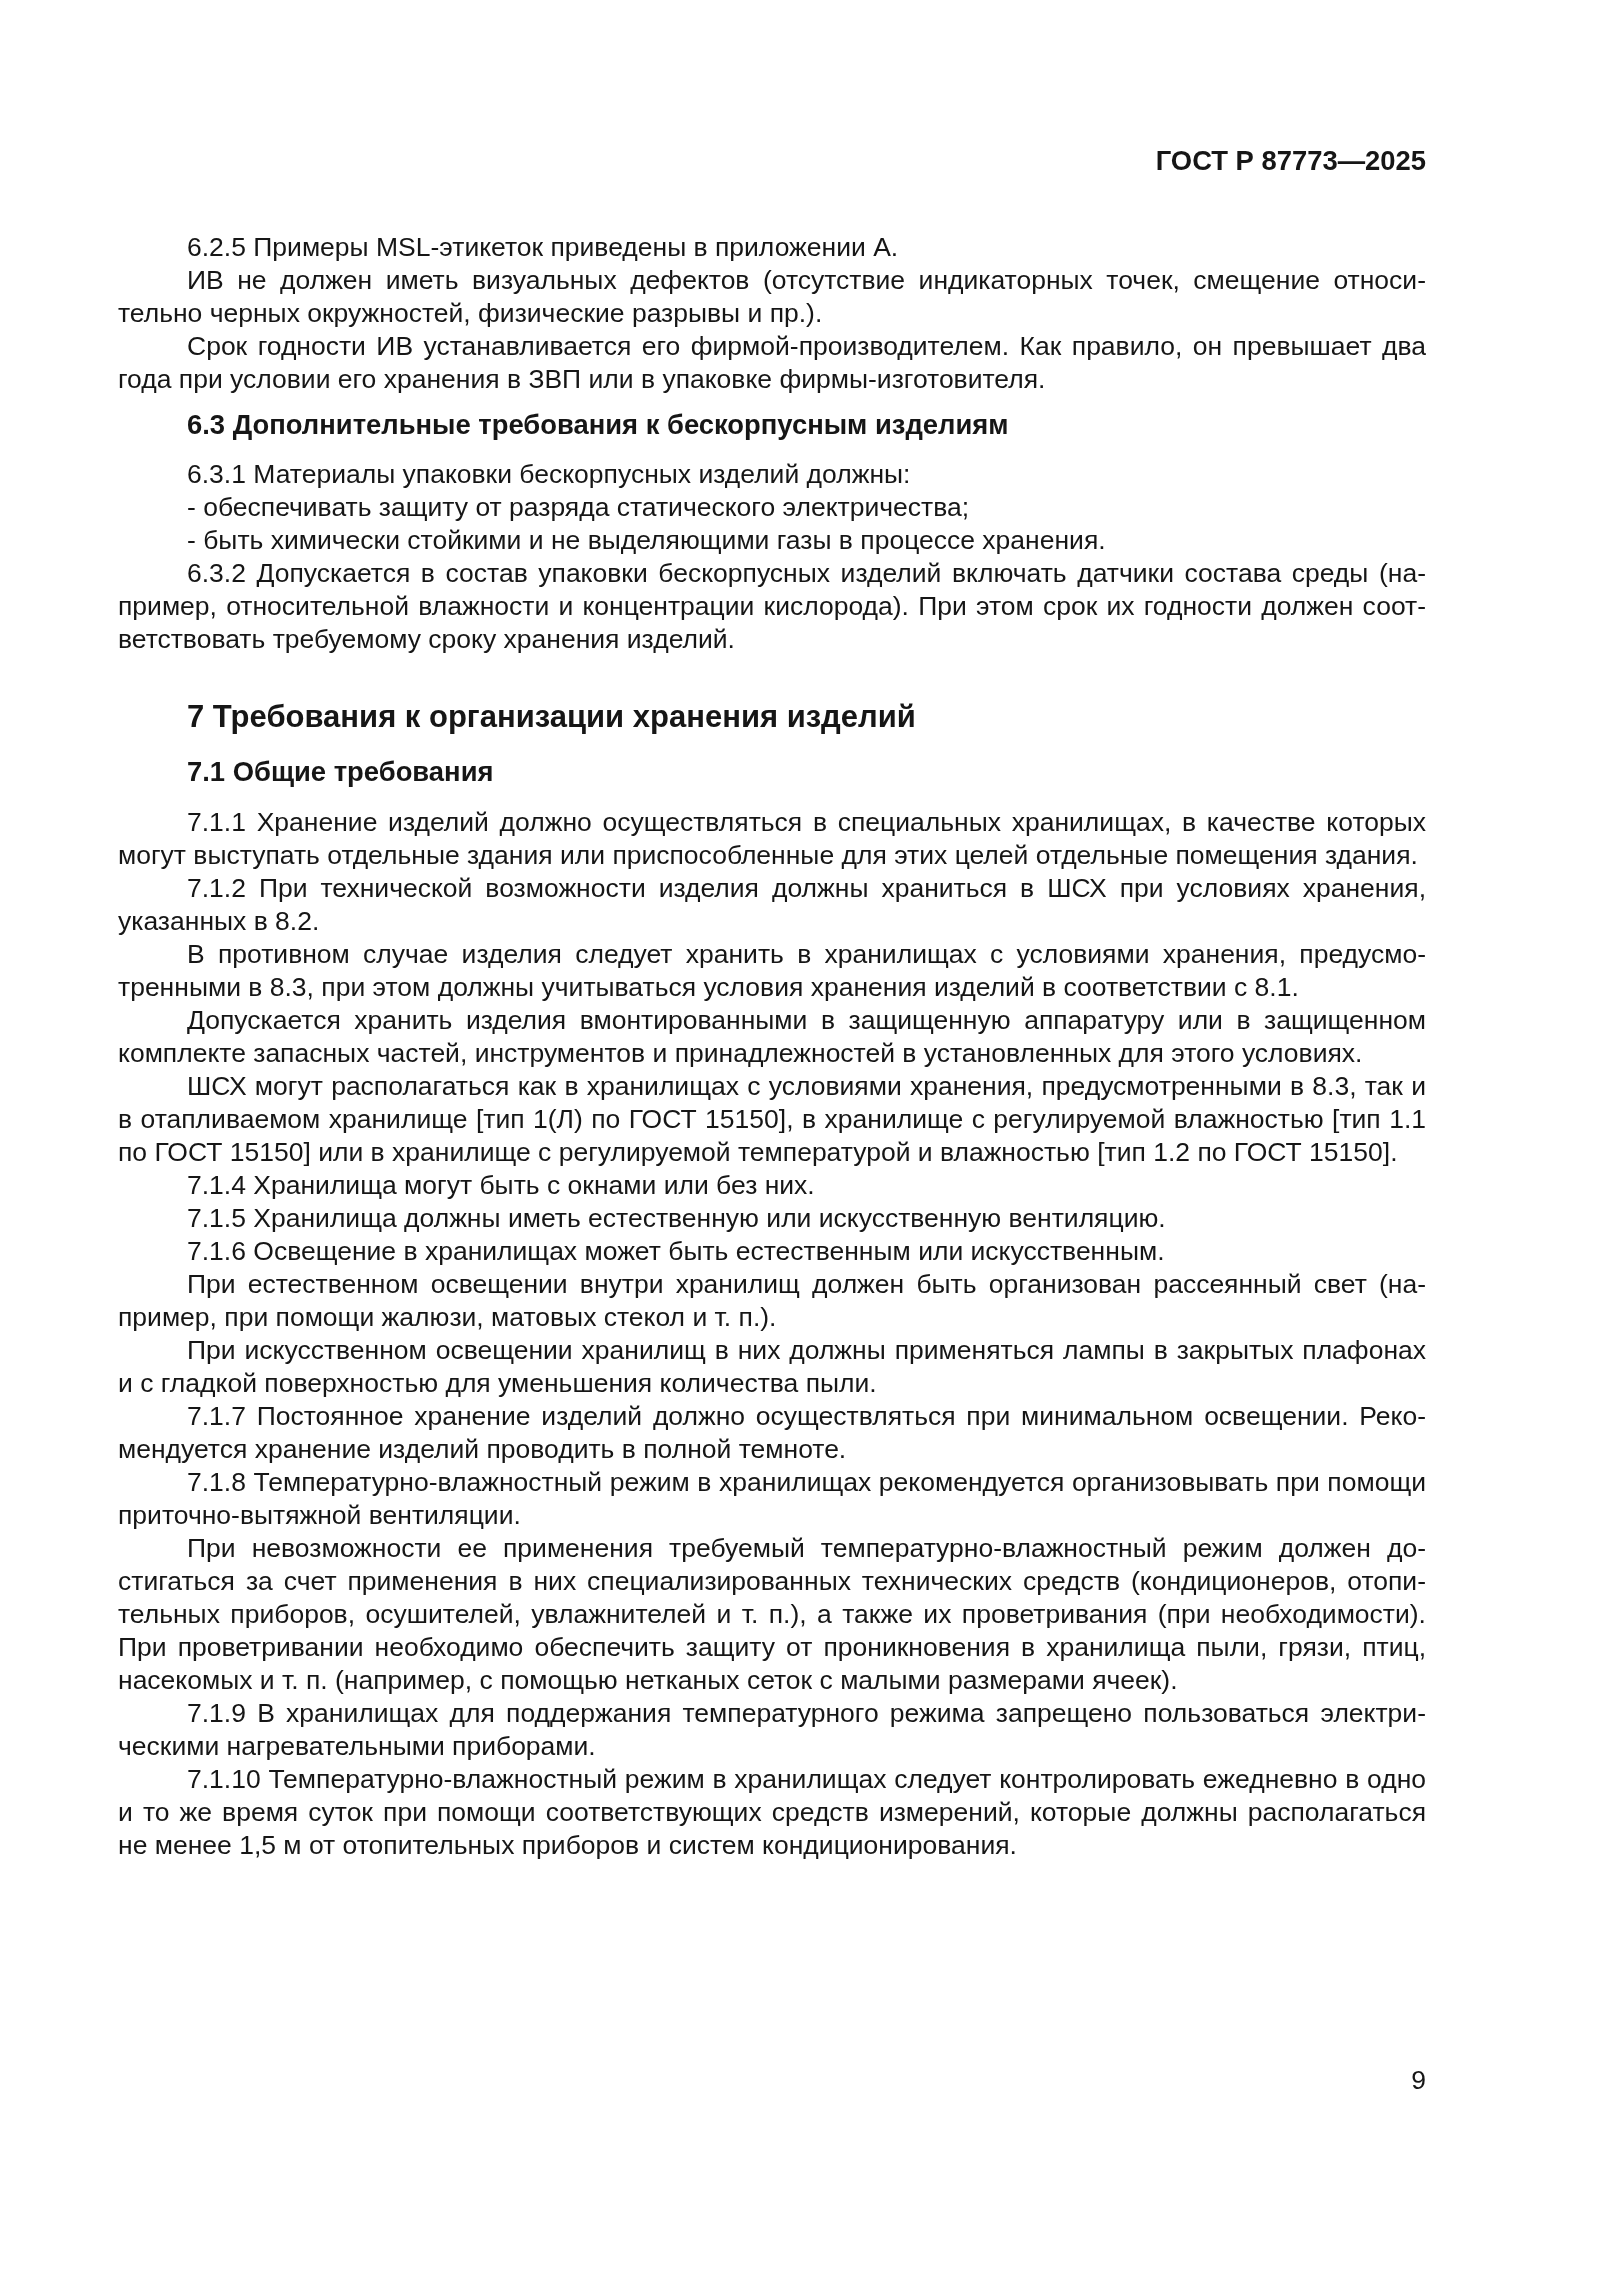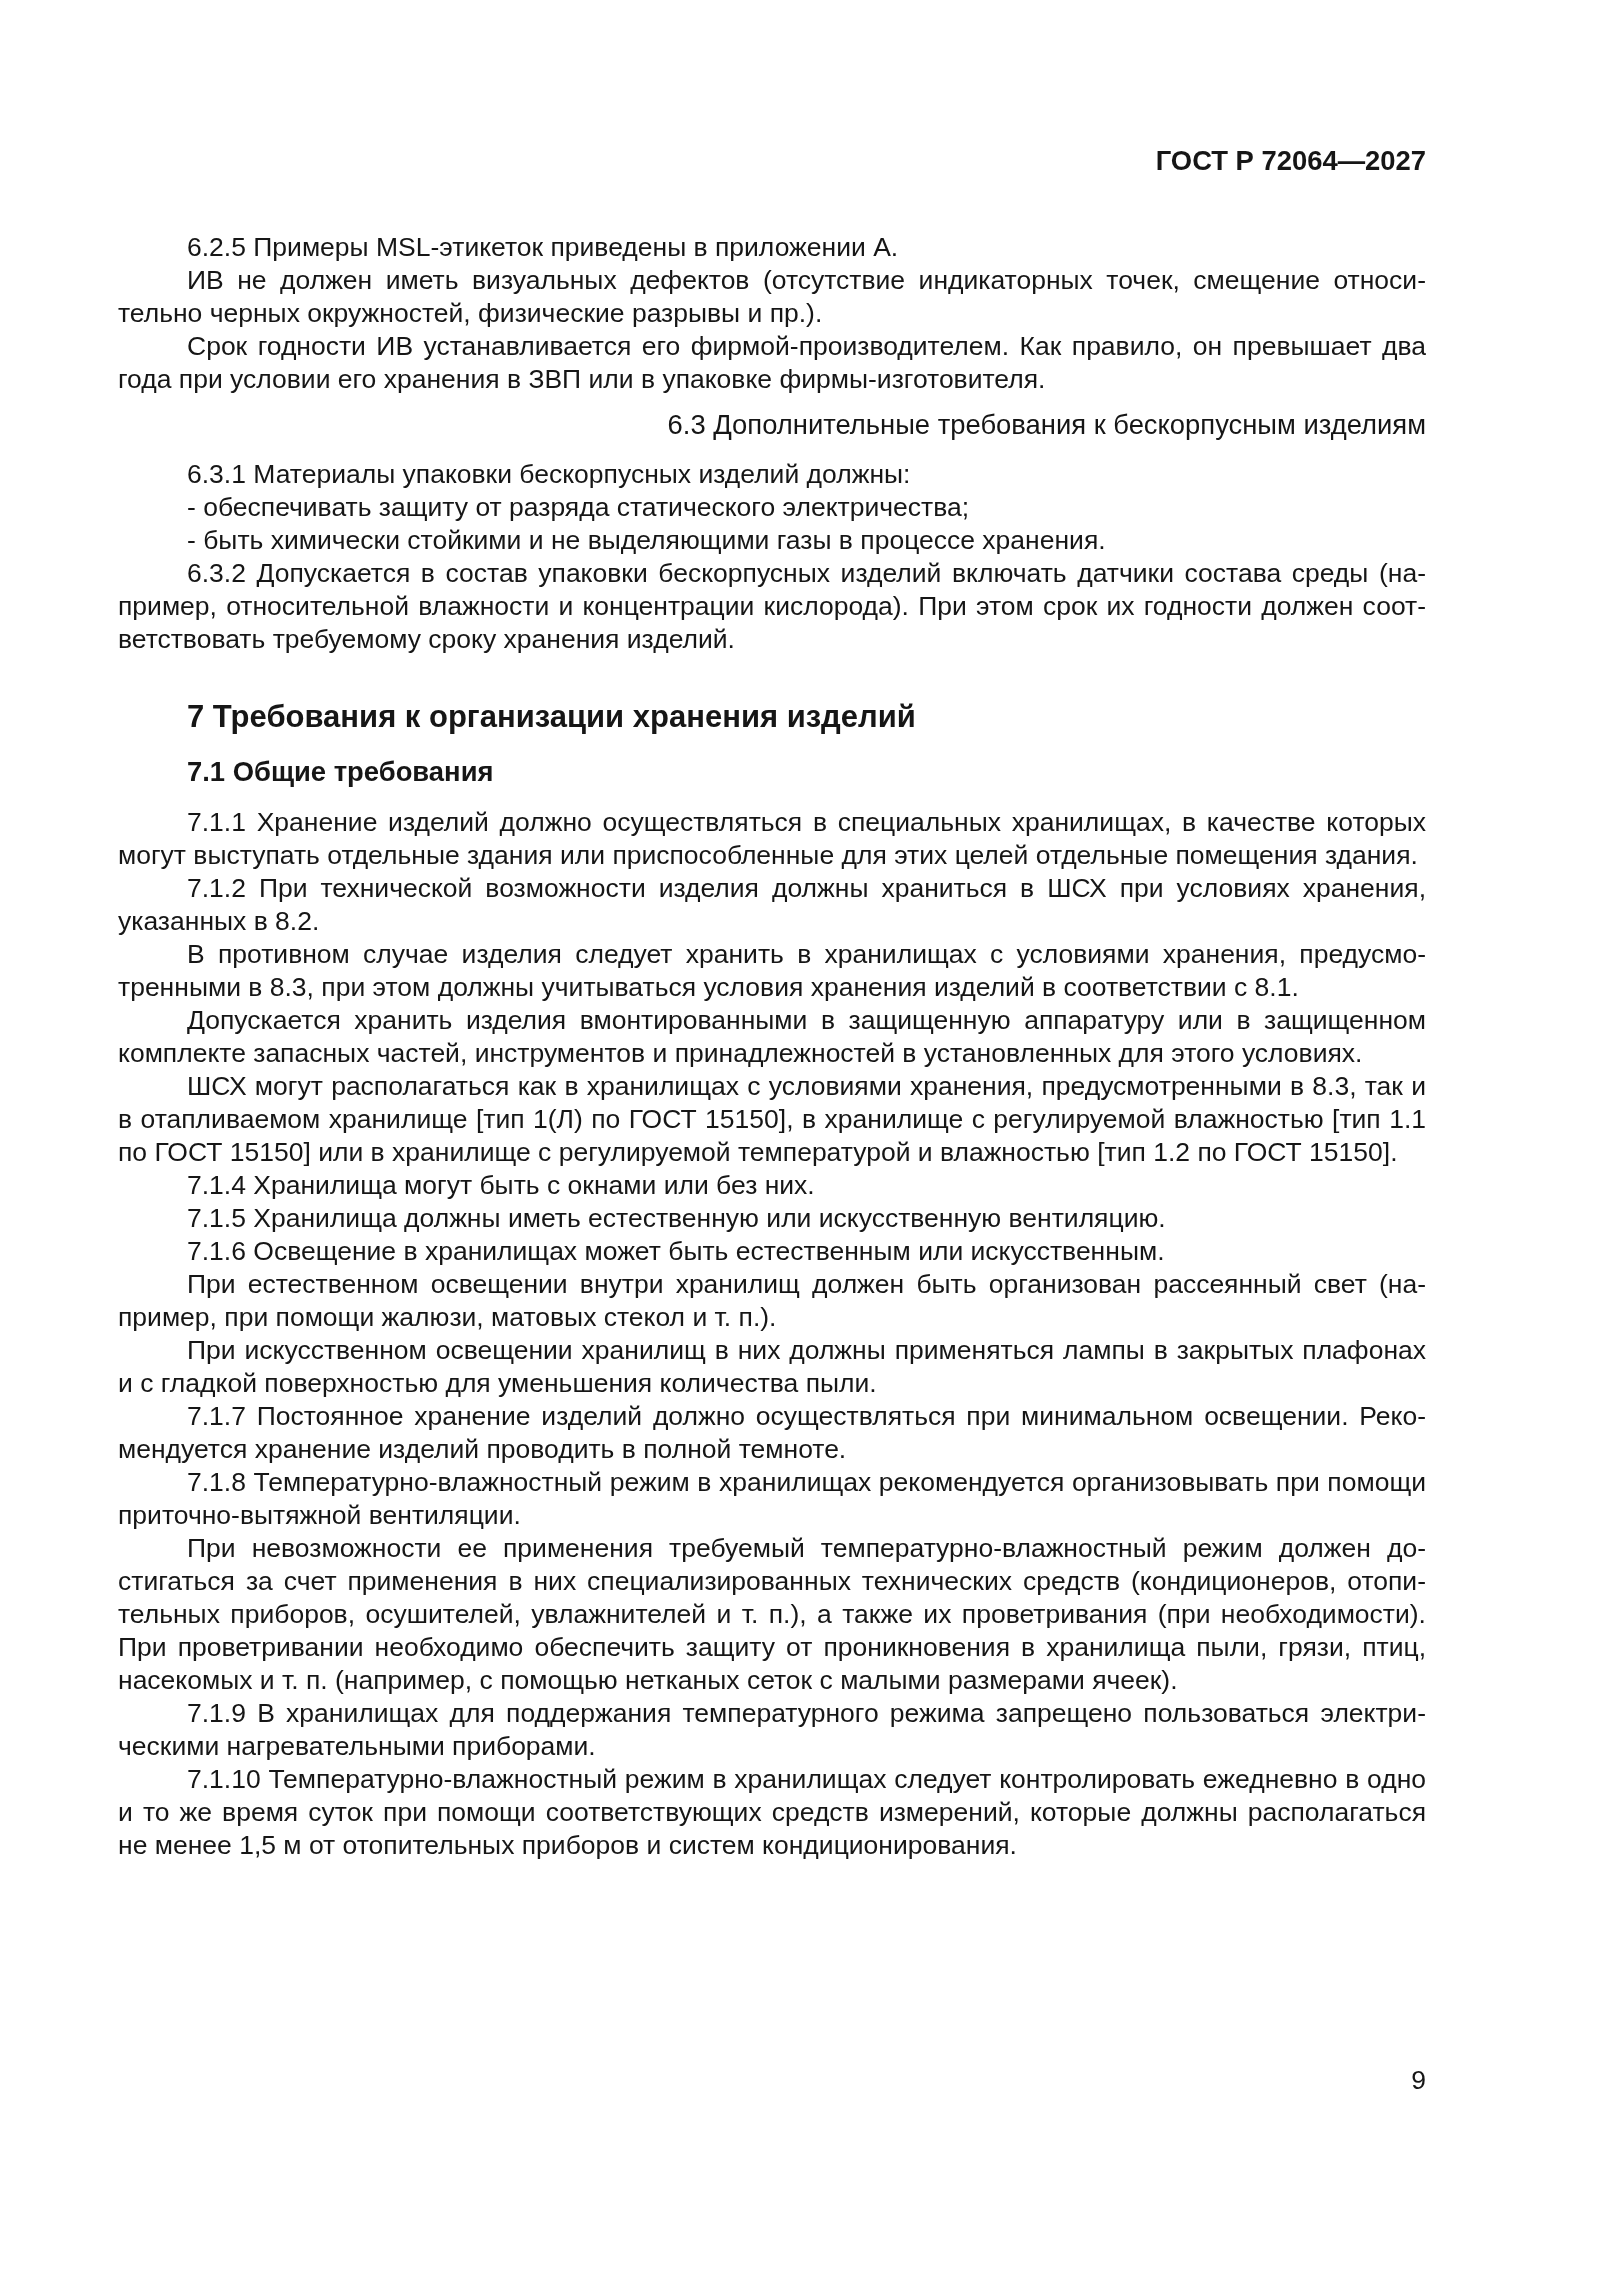--- a/index.html
+++ b/index.html
@@ -37,23 +37,22 @@
     line-height: 33px;
     text-align: justify;
     text-indent: 69px;
     hyphens: manual;
     -webkit-hyphens: manual;
   }
   h3.sub {
     margin: 11.8px 0 17.6px 0;
     font-size: 27.4px;
     line-height: 33px;
-    font-weight: normal;
+    font-weight: bold;
     text-indent: 69px;
-    text-align: right;
   }
   h1.ch {
     margin: 39px 0 0 0;
     font-size: 31px;
     line-height: 43px;
     font-weight: bold;
     text-indent: 69px;
   }
   h2.sec {
     margin: 16.7px 0 17.6px 0;
@@ -68,21 +67,21 @@
     right: 195px;
     font-size: 26.5px;
     line-height: 33px;
   }
 </style>
 </head>
 <body>
 
 <div class="page">
 
-  <div class="doc-number">ГОСТ Р 72064—2027</div>
+  <div class="doc-number">ГОСТ Р 87773—2025</div>
 
   <div class="content">
 
     <p class="b">6.2.5 Примеры MSL-этикеток приведены в приложении А.</p>
     <p class="b">ИВ не должен иметь визуальных дефектов (отсутствие индикаторных точек, смещение относи­тельно черных окружностей, физические разрывы и пр.).</p>
     <p class="b">Срок годности ИВ устанавливается его фирмой-производителем. Как правило, он превышает два года при условии его хранения в ЗВП или в упаковке фирмы-изготовителя.</p>
 
     <h3 class="sub">6.3 Дополнительные требования к бескорпусным изделиям</h3>
 
     <p class="b">6.3.1 Материалы упаковки бескорпусных изделий должны:</p>

